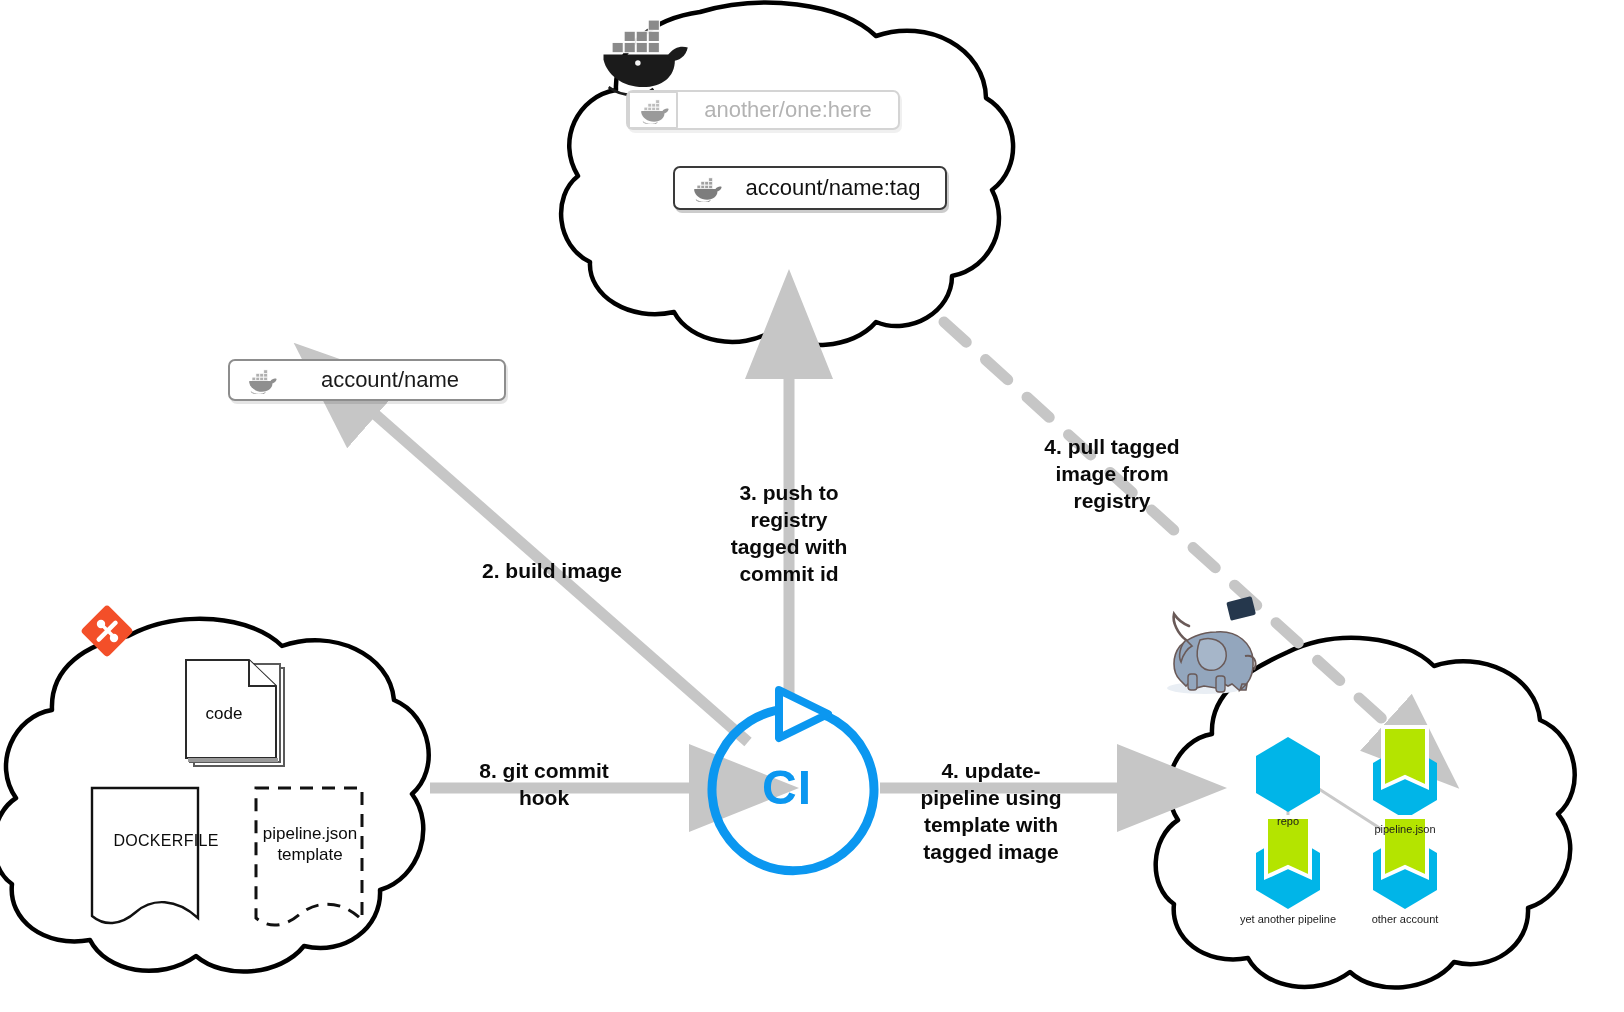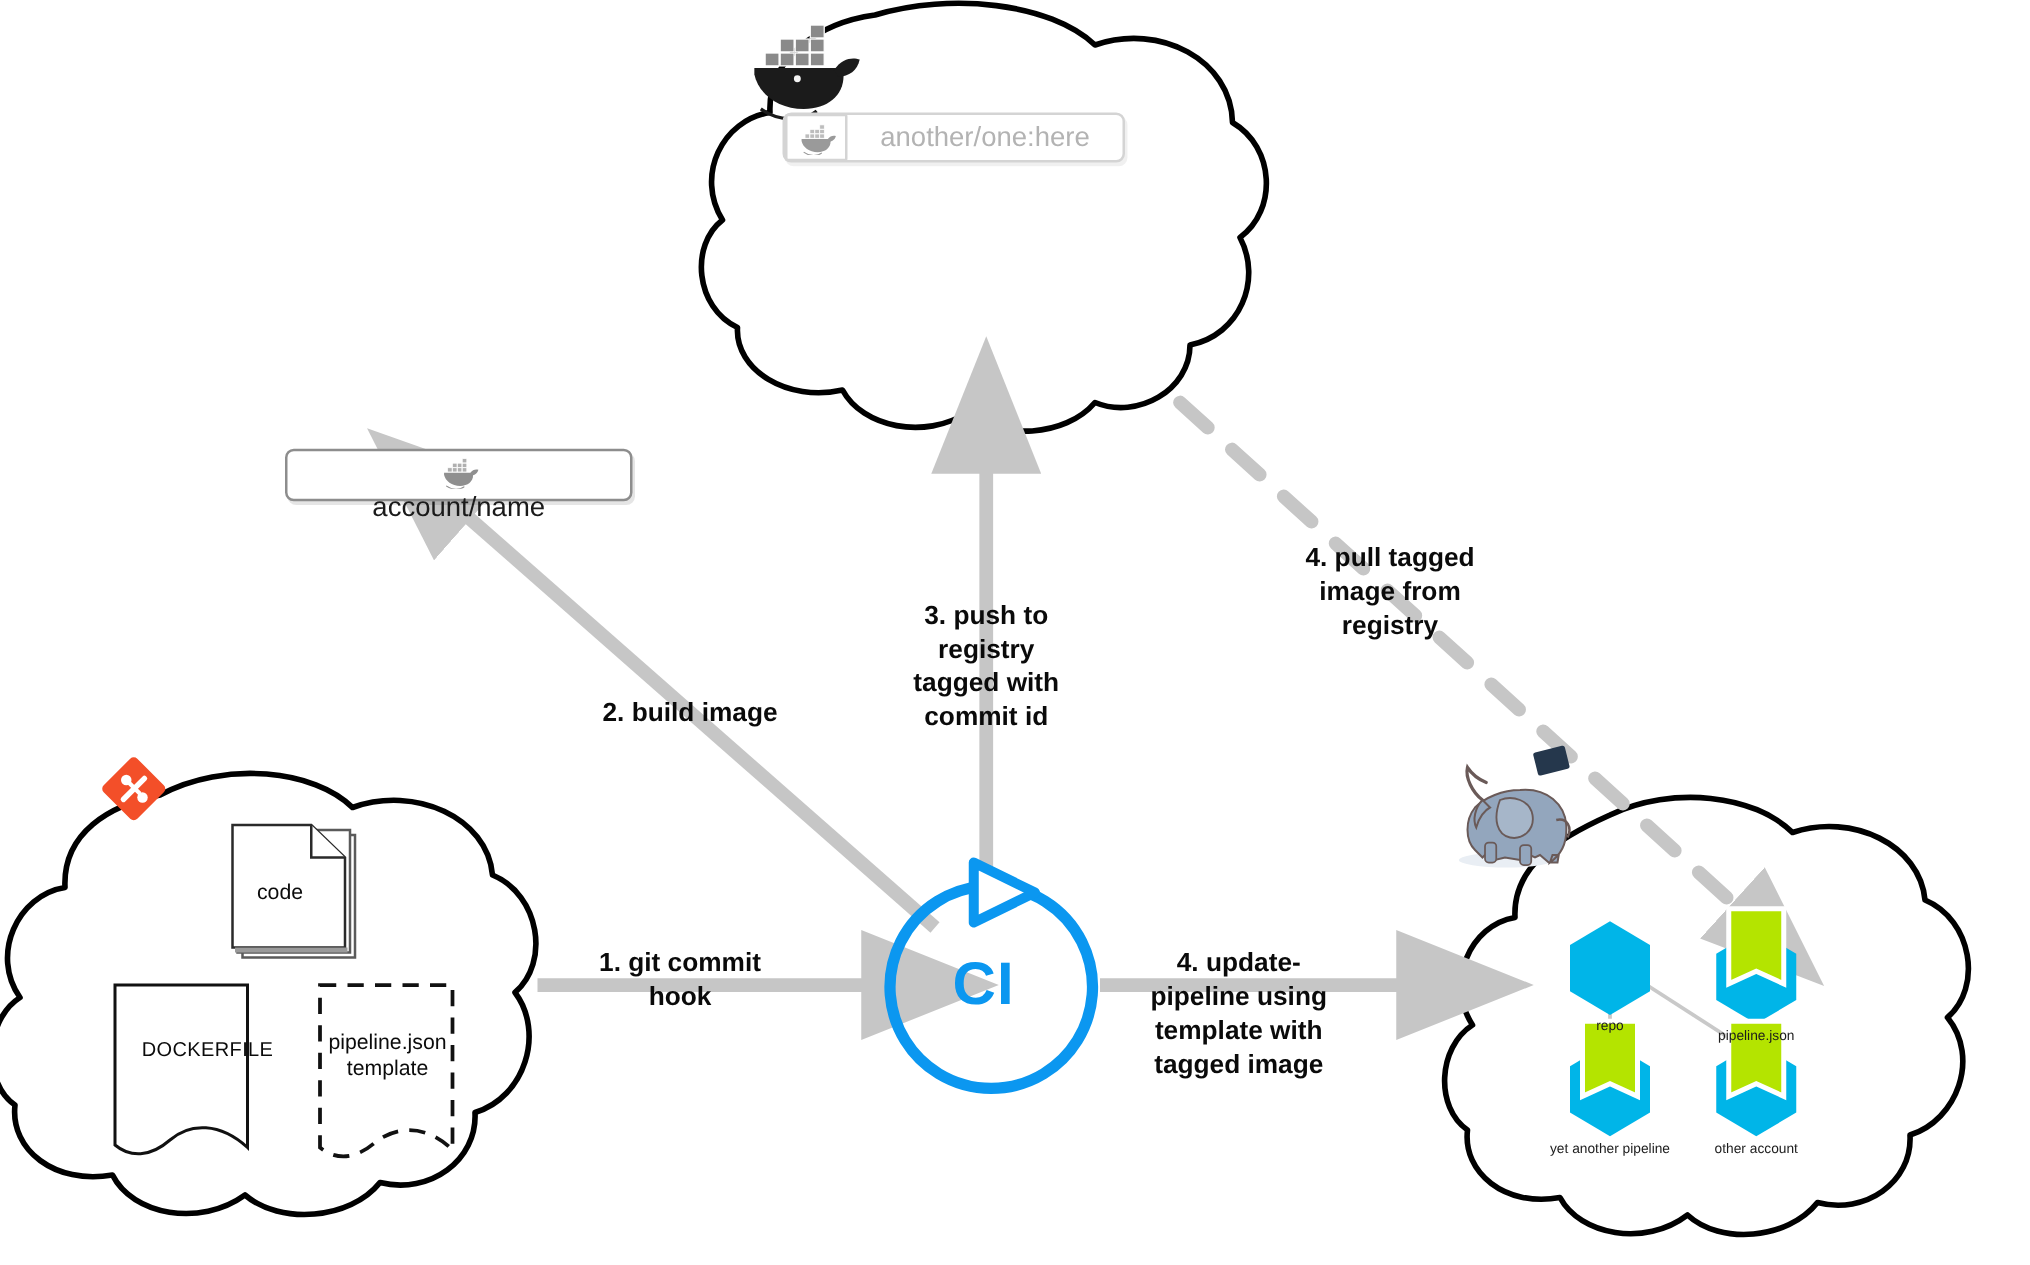--- a/index.html
+++ b/index.html
@@ -232,23 +232,43 @@
             <rect x="70" y="14" width="13" height="12"></rect>
         </g>
         <path d="M18,54 L92,54 C98,54 101,56 101,61 C101,80 86,92 64,92 C40,92 22,78 18,60 Z" fill="#9a9a9a"></path>
         <path d="M92,56 C100,44 110,44 116,46 C114,56 106,62 96,62 Z" fill="#9a9a9a"></path>
         <path d="M24,92 C40,104 64,104 76,94" fill="none" stroke="#9a9a9a" stroke-width="3"></path>
       </svg>
     </span>
     <span class="chip-text" style="font-size:22px;">another/one:here</span>
   </div>
 
-
-
-  <div class="chip mid" style="left:228px;top:359px;width:278px;height:42px;padding:0 8px;flex-direction:column;">
+  <div class="chip strong" style="left:673px;top:166px;width:274px;height:44px;padding:0 8px;">
+    <span class="whale-cell" style="width:46px;height:34px;">
+      <svg width="40" height="28" viewBox="0 0 120 100" aria-hidden="true">
+        <g fill="#a0a0a0" stroke="#ffffff" stroke-width="2">
+          <rect x="28" y="40" width="13" height="12"></rect>
+            <rect x="42" y="40" width="13" height="12"></rect>
+          <rect x="56" y="40" width="13" height="12"></rect>
+            <rect x="70" y="40" width="13" height="12"></rect>
+          <rect x="42" y="27" width="13" height="12"></rect>
+            <rect x="56" y="27" width="13" height="12"></rect>
+          <rect x="70" y="27" width="13" height="12"></rect>
+            <rect x="70" y="14" width="13" height="12"></rect>
+        </g>
+        <path d="M18,54 L92,54 C98,54 101,56 101,61 C101,80 86,92 64,92 C40,92 22,78 18,60 Z" fill="#7d7d7d"></path>
+        <path d="M92,56 C100,44 110,44 116,46 C114,56 106,62 96,62 Z" fill="#7d7d7d"></path>
+        <path d="M24,92 C40,104 64,104 76,94" fill="none" stroke="#7d7d7d" stroke-width="3"></path>
+      </svg>
+    </span>
+    <span class="chip-text" style="font-size:22px;">account/name:tag</span>
+  </div>
+
+
+  <div class="chip mid" style="left:228px;top:359px;width:278px;height:42px;padding:0 8px;">
     <span class="whale-cell" style="width:46px;height:32px;">
       <svg width="40" height="28" viewBox="0 0 120 100" aria-hidden="true">
         <g fill="#b0b0b0" stroke="#ffffff" stroke-width="2">
           <rect x="28" y="40" width="13" height="12"></rect>
             <rect x="42" y="40" width="13" height="12"></rect>
           <rect x="56" y="40" width="13" height="12"></rect>
             <rect x="70" y="40" width="13" height="12"></rect>
           <rect x="42" y="27" width="13" height="12"></rect>
             <rect x="56" y="27" width="13" height="12"></rect>
           <rect x="70" y="27" width="13" height="12"></rect>
@@ -269,21 +289,21 @@
   <div class="file-label" style="left:256px;top:823px;width:108px;">pipeline.json
 template</div>
 
   <div class="ci-text" style="left:762px;top:760px;">CI</div>
 
   <div class="node-label" style="left:1238px;top:815px;width:100px;">repo</div>
   <div class="node-label" style="left:1355px;top:823px;width:100px;">pipeline.json</div>
   <div class="node-label" style="left:1228px;top:913px;width:120px;">yet another pipeline</div>
   <div class="node-label" style="left:1345px;top:913px;width:120px;">other account</div>
 
-  <div class="step-label" style="left:462px;top:758px;width:164px;">1. git commit
+  <div class="step-label" style="left:462px;top:758px;width:164px;">8. git commit
 hook</div>
 
   <div class="step-label" style="left:466px;top:558px;width:172px;">2. build image</div>
 
   <div class="step-label" style="left:706px;top:480px;width:166px;">3. push to
 registry
 tagged with
 commit id</div>
 
   <div class="step-label" style="left:900px;top:758px;width:182px;">4. update-

